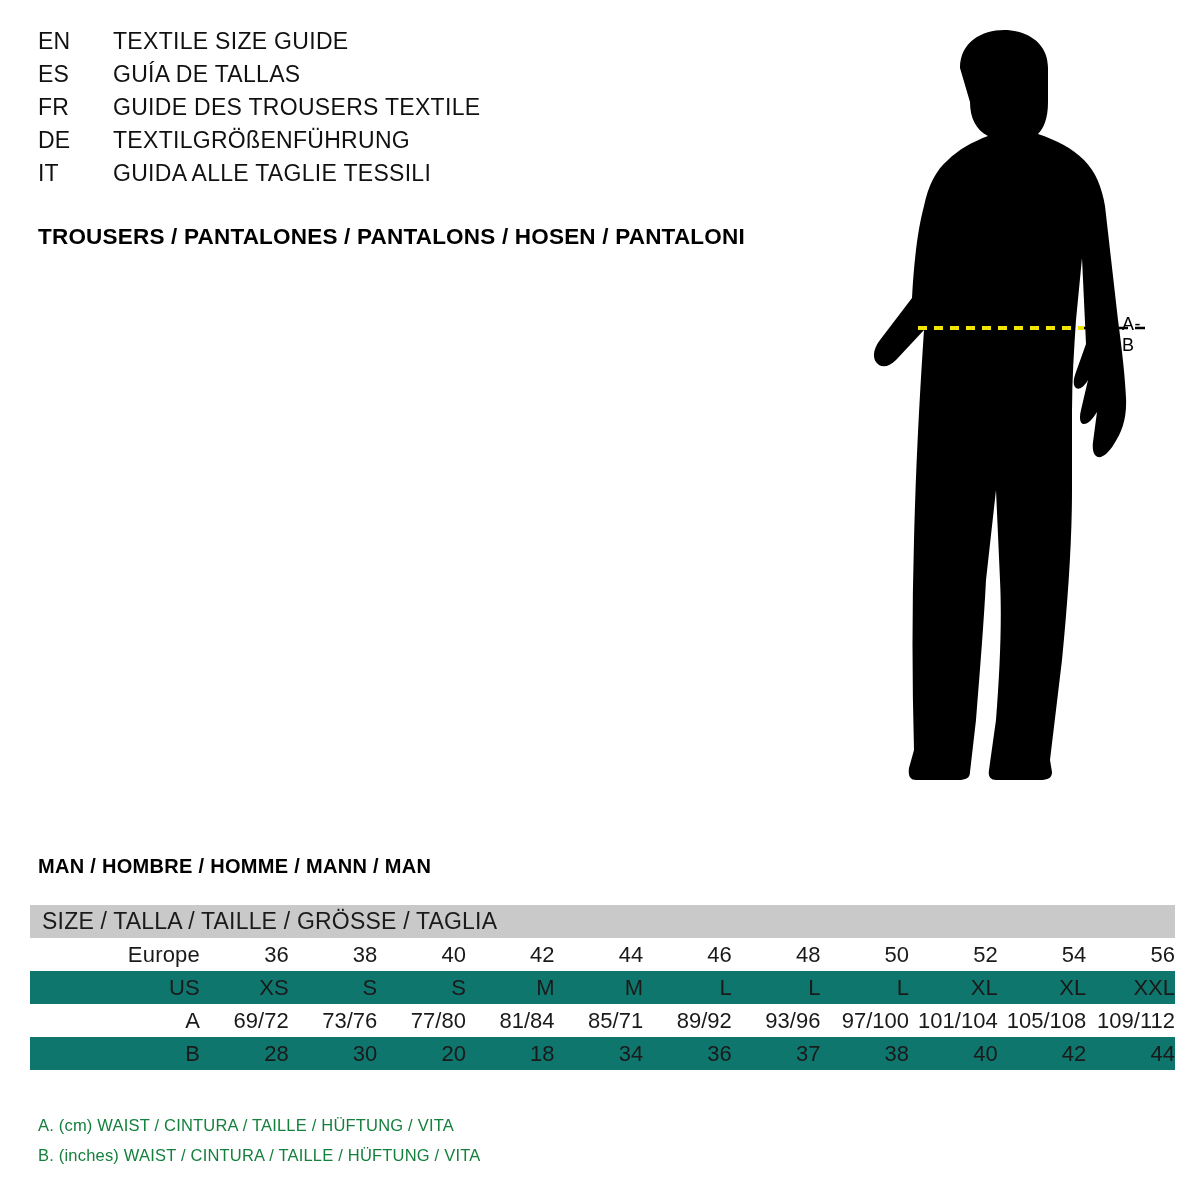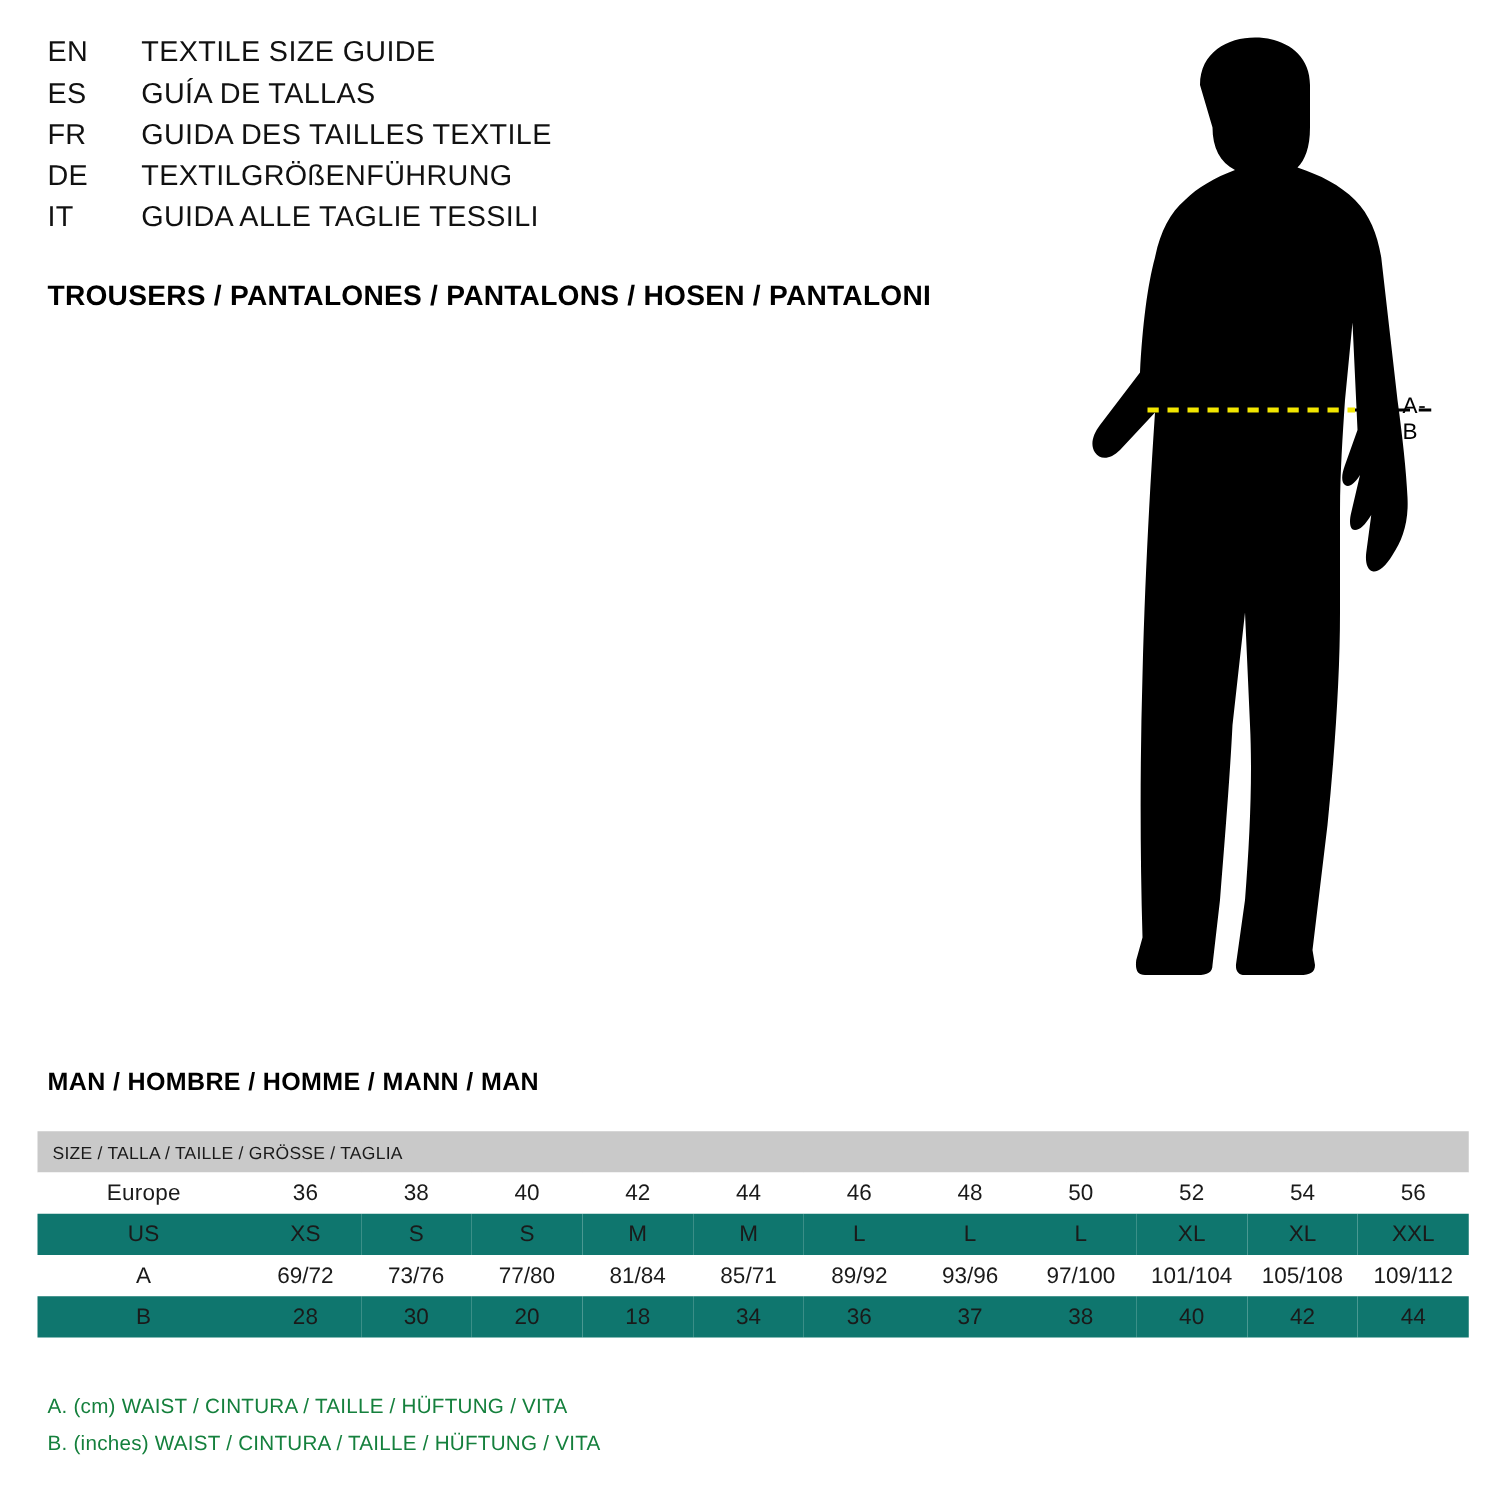--- a/index.html
+++ b/index.html
@@ -88,36 +88,36 @@
   table.size-table {
     position: absolute;
     left: 30px;
     top: 905px;
     width: 1145px;
     border-collapse: collapse;
     table-layout: fixed;
   }
   table.size-table th,
   table.size-table td {
-    font-size: 18px;
+    font-size: 22px;
     font-weight: normal;
     color: #1a1a1a;
     padding: 0;
     height: 33px;
-    text-align: center;
+    text-align: right;
     vertical-align: middle;
   }
   .hdr-row th {
     background: #c9c9c9;
     height: 32px;
   }
   .hdr-row th.hdr-label {
     text-align: left;
     padding-left: 12px;
-    font-size: 14px;
+    font-size: 23px;
     letter-spacing: 0.2px;
   }
   tr.row-light td { background: #ffffff; }
   tr.row-dark td { background: #0f766e; }
   td.row-label {
     text-align: left;
     padding-left: 12px;
     letter-spacing: 0.2px;
   }
   col.c-label { width: 170px; }
@@ -142,21 +142,21 @@
     <div class="lang-row">
       <span class="lang-code">EN</span>
       <span class="lang-text">TEXTILE SIZE GUIDE</span>
     </div>
     <div class="lang-row">
       <span class="lang-code">ES</span>
       <span class="lang-text">GUÍA DE TALLAS</span>
     </div>
     <div class="lang-row">
       <span class="lang-code">FR</span>
-      <span class="lang-text">GUIDA DES TAILLES TEXTILE</span>
+      <span class="lang-text">GUIDE DES TROUSERS TEXTILE</span>
     </div>
     <div class="lang-row">
       <span class="lang-code">DE</span>
       <span class="lang-text">TEXTILGRÖßENFÜHRUNG</span>
     </div>
     <div class="lang-row">
       <span class="lang-code">IT</span>
       <span class="lang-text">GUIDA ALLE TAGLIE TESSILI</span>
     </div>
   </div>

